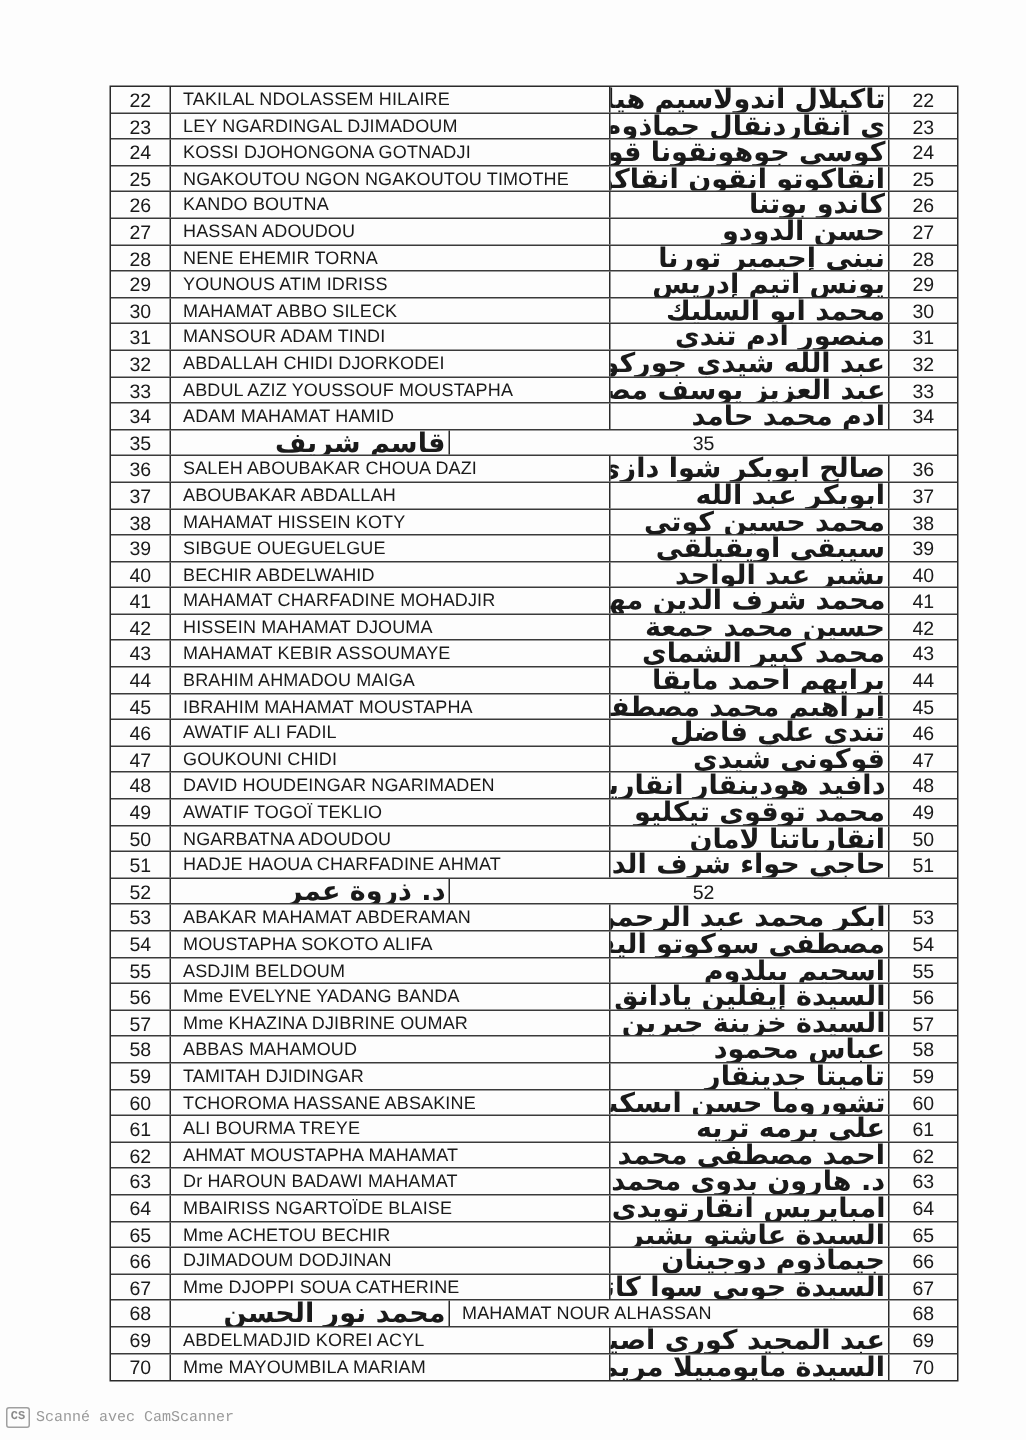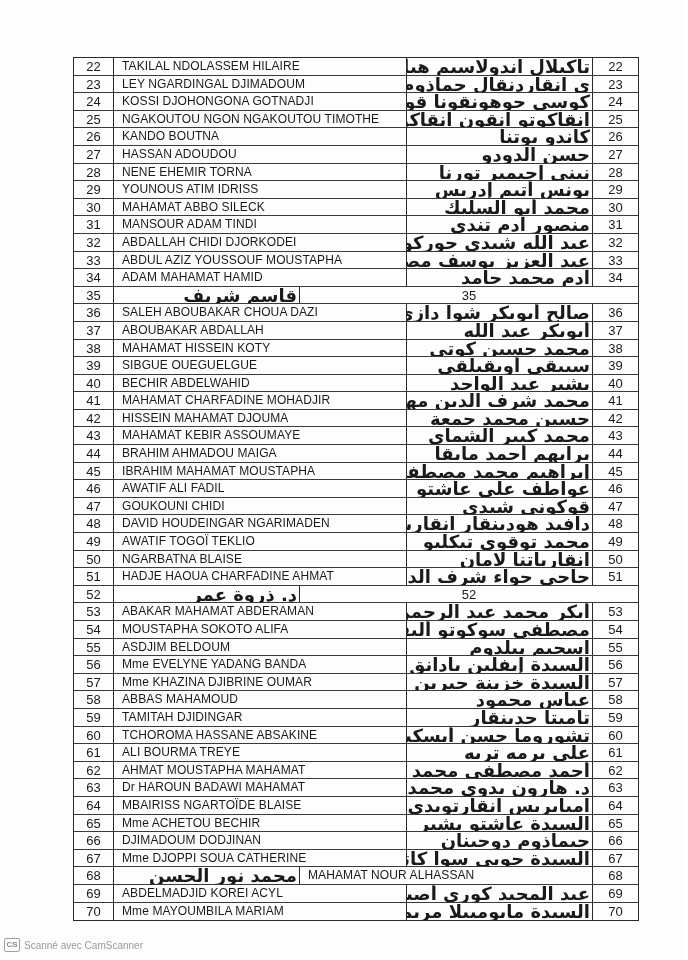--- a/index.html
+++ b/index.html
@@ -11,21 +11,21 @@
       border-top: 1.5px solid #2a2a2a; border-left: 1.5px solid #2a2a2a; border-right: 1.5px solid #2a2a2a;
       border-bottom: 1.5px solid #2a2a2a;
     }
     .row { display: flex; height: 17.6px; border-bottom: 1px solid #3a3a3a; }
     .row:last-child { border-bottom: none; }
     .cell { overflow: hidden; white-space: nowrap; line-height: 17px; }
     .num-l { width: 40px; text-align: center; border-right: 1.5px solid #2a2a2a; font-size: 13px; font-family: "Liberation Sans", sans-serif; }
     .name { width: 293px; padding-left: 8px; font-size: 12px; font-family: "Liberation Sans", sans-serif; border-right: 1.5px solid #2a2a2a; letter-spacing: 0.1px; }
     .arabic { width: 186px; text-align: right; padding-right: 2px; font-size: 18px; font-weight: bold; font-family: "DejaVu Sans", sans-serif; direction: rtl; border-right: 1.5px solid #2a2a2a; }
     .num-r { flex: 1; text-align: center; font-size: 13px; font-family: "Liberation Sans", sans-serif; }
-    .footer { position: absolute; left: 4px; top: 938px; display: flex; align-items: center; gap: 4px; color: #9a9a9a; font-size: 10px; font-family: Liberation Sans, sans-serif; }
+    .footer { position: absolute; left: 4px; top: 938px; display: flex; align-items: center; gap: 4px; color: #9a9a9a; font-size: 10px; font-family: Liberation Mono, monospace; }
     .cs-logo { width: 16px; height: 14px; border: 1.5px solid #a0a0a0; border-radius: 2px; font-size: 8px; font-weight: bold; color: #8a8a8a; display: flex; align-items: center; justify-content: center; line-height: 1; }
   </style>
 </head>
 <body>
 
 <div class="page">
   <div class="table" id="name-table">
       <div class="row">
         <div class="cell num-l">22</div>
         <div class="cell name">TAKILAL NDOLASSEM HILAIRE</div>
@@ -165,21 +165,21 @@
       </div>
       <div class="row">
         <div class="cell num-l">45</div>
         <div class="cell name">IBRAHIM MAHAMAT MOUSTAPHA</div>
         <div class="cell arabic">إبراهيم محمد مصطفى</div>
         <div class="cell num-r">45</div>
       </div>
       <div class="row">
         <div class="cell num-l">46</div>
         <div class="cell name">AWATIF ALI FADIL</div>
-        <div class="cell arabic">عواطف علي عاشتو</div>
+        <div class="cell arabic">تندي علي فاضل</div>
         <div class="cell num-r">46</div>
       </div>
       <div class="row">
         <div class="cell num-l">47</div>
         <div class="cell name">GOUKOUNI CHIDI</div>
         <div class="cell arabic">قوكوني شيدي</div>
         <div class="cell num-r">47</div>
       </div>
       <div class="row">
         <div class="cell num-l">48</div>
@@ -188,21 +188,21 @@
         <div class="cell num-r">48</div>
       </div>
       <div class="row">
         <div class="cell num-l">49</div>
         <div class="cell name">AWATIF TOGOÏ TEKLIO</div>
         <div class="cell arabic">محمد توقوي تيكليو</div>
         <div class="cell num-r">49</div>
       </div>
       <div class="row">
         <div class="cell num-l">50</div>
-        <div class="cell name">NGARBATNA BLAISE</div>
+        <div class="cell name">NGARBATNA ADOUDOU</div>
         <div class="cell arabic">انقارباتنا لامان</div>
         <div class="cell num-r">50</div>
       </div>
       <div class="row">
         <div class="cell num-l">51</div>
         <div class="cell name">HADJE HAOUA CHARFADINE AHMAT</div>
         <div class="cell arabic">حاجي حواء شرف الدين أحمد</div>
         <div class="cell num-r">51</div>
       </div>
       <div class="row">

